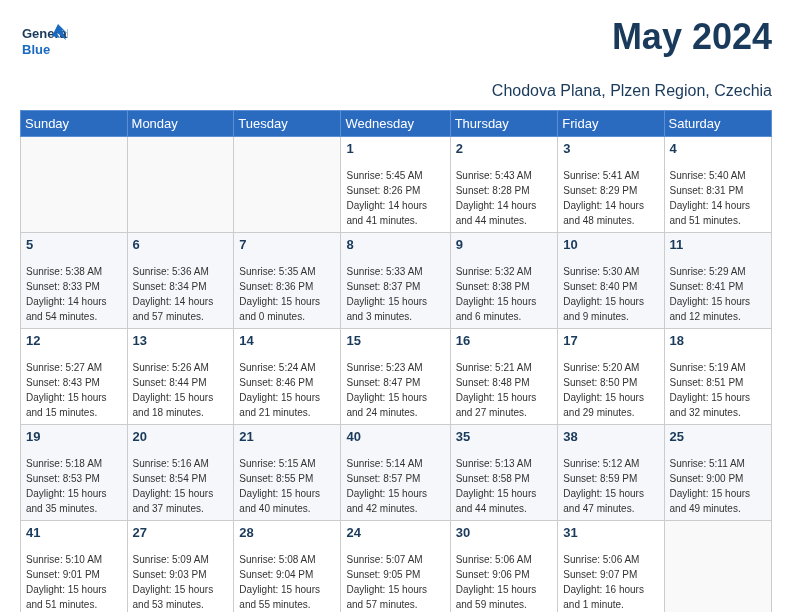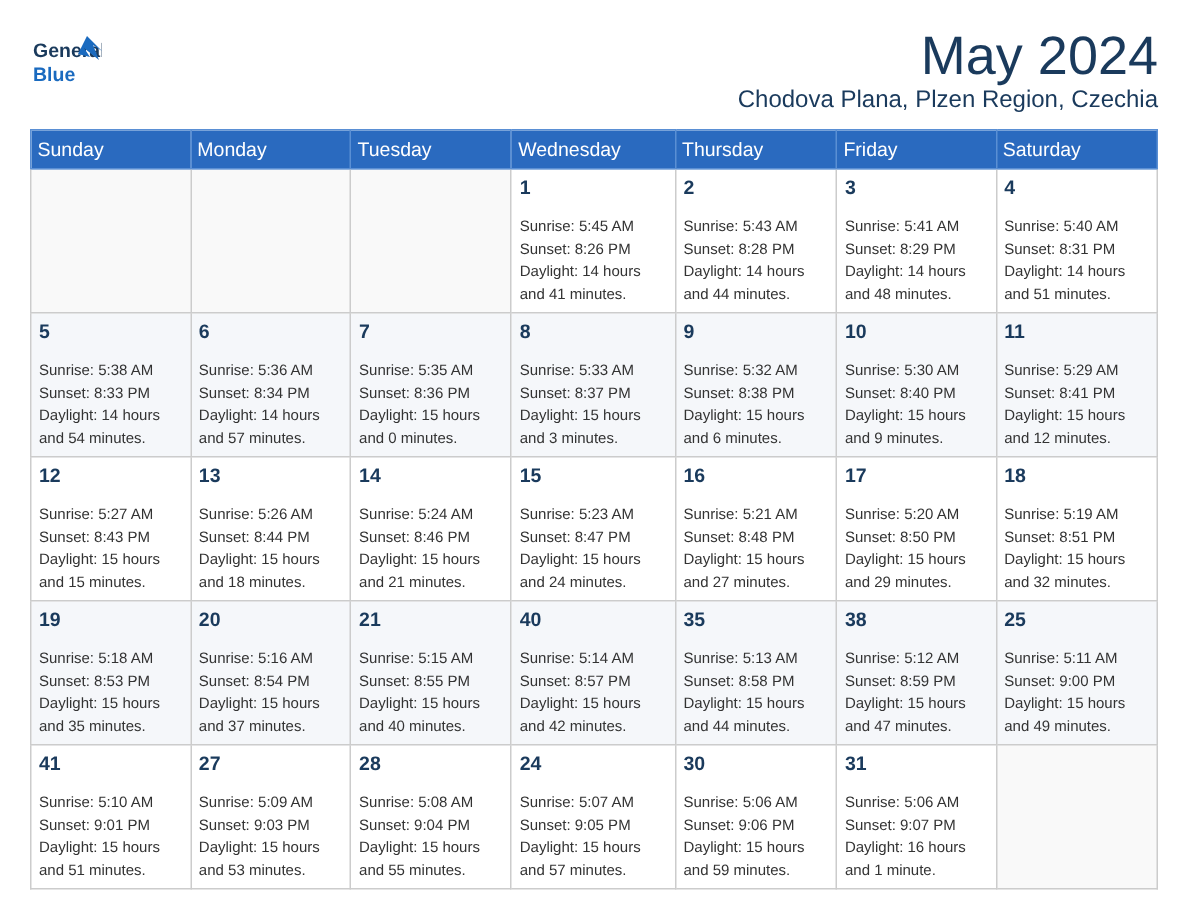--- a/index.html
+++ b/index.html
@@ -24,27 +24,28 @@
     .logo-wrapper {
       display: flex;
       align-items: center;
       gap: 4px;
     }
     .title-block {
       text-align: right;
     }
     .title-block h1 {
       font-size: 36px;
-      font-weight: normal;
+      font-weight: bold;
       color: #1a3a5c;
     }
     .title-block h2 {
       font-size: 16px;
       font-weight: normal;
       color: #1a3a5c;
+      margin-top: 24px;
     }
     .calendar {
       width: 100%;
       border-collapse: collapse;
       border: 1px solid #ccc;
     }
     .calendar th {
       background: #2a6abf;
       color: #fff;
       font-size: 13px;

